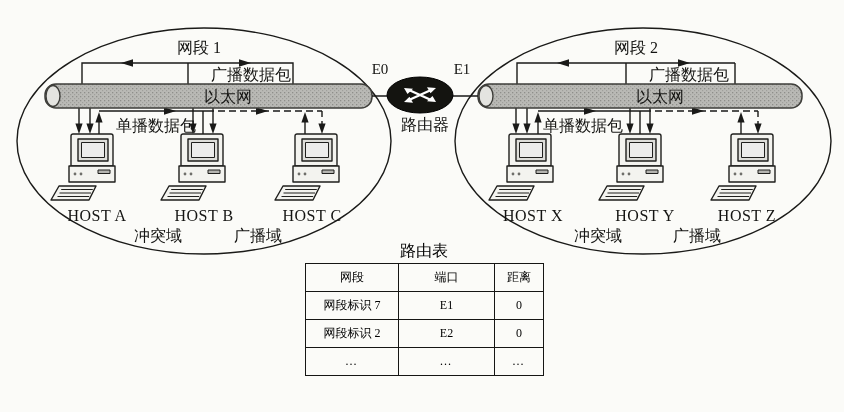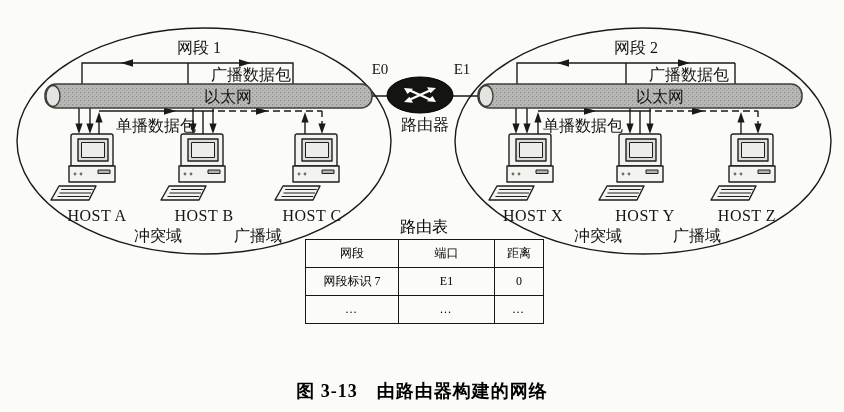--- a/index.html
+++ b/index.html
@@ -7,21 +7,21 @@
     position:relative;width:844px;height:412px;margin:0 auto;
     background:#fbfbf8;overflow:hidden;
     font-family:"Liberation Serif","DejaVu Serif",serif;color:#000000;
   }
   .stage svg{position:absolute;top:0;left:0;}
   svg text{font-family:"Liberation Serif","DejaVu Serif",serif;fill:#141412;}
   .cn{font-size:16px;}
   .host-label{font-size:16px;letter-spacing:.5px;}
   .port-label{font-size:15px;}
   
-  .rtable-wrap{position:absolute;left:305px;top:216px;width:238px;}
+  .rtable-wrap{position:absolute;left:305px;top:240px;width:238px;}
   .rtable-title{text-align:center;font-size:16px;line-height:21px;height:21px;margin-bottom:2px;}
   table.rtable{border-collapse:collapse;width:238px;table-layout:fixed;}
   table.rtable th,table.rtable td{
     border:1.7px solid #161614;text-align:center;vertical-align:middle;
     font-size:12px;font-weight:normal;padding:0;height:27px;background:#fbfbf8;
   }
   table.rtable tr.dots td{letter-spacing:2px;}
   .caption{
     position:absolute;left:0;top:379px;width:844px;text-align:center;
     font-size:18px;font-weight:bold;letter-spacing:1px;
@@ -188,24 +188,28 @@
           <tr>
       <th>网段</th>
       <th>端口</th>
       <th>距离</th>
     </tr>
     <tr>
       <td>网段标识 7</td>
       <td>E1</td>
       <td>0</td>
     </tr>
+    <tr>
+      <td>网段标识 2</td>
+      <td>E2</td>
+      <td>0</td>
+    </tr>
     <tr class="dots">
       <td>…</td>
       <td>…</td>
       <td>…</td>
     </tr>
   </tbody>
       </table>
 </div>
 
-<div class="caption">图 3-13　由路由器构建的网络</div>
 
 </div>
 
 </body></html>

